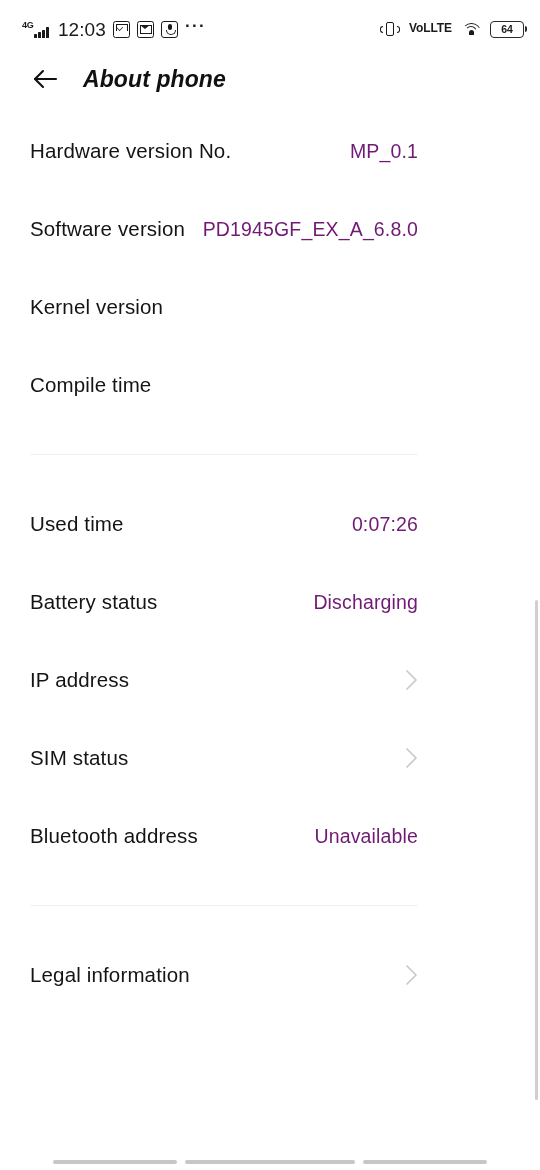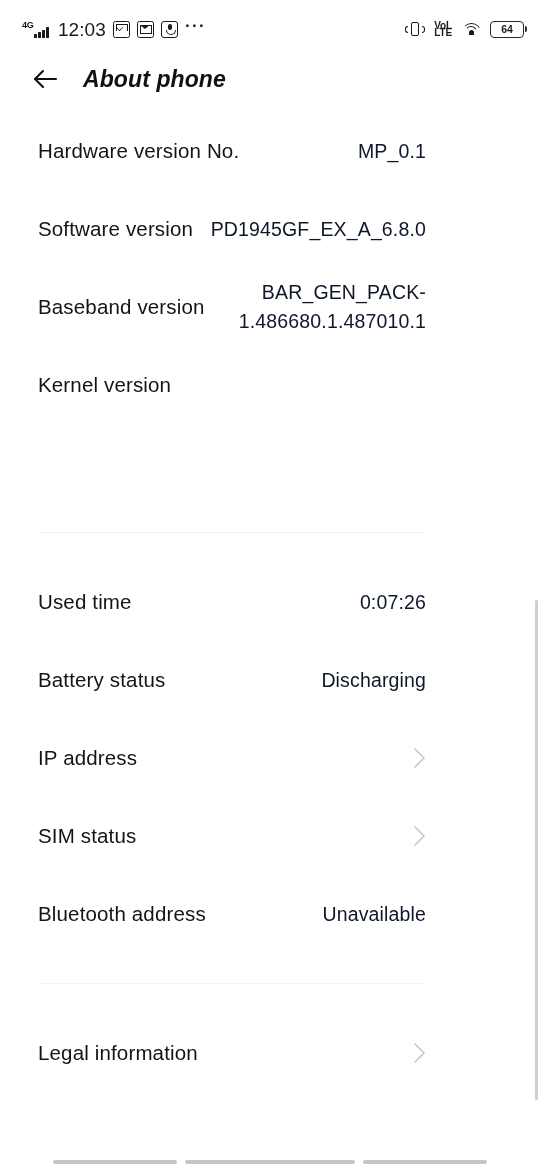--- a/index.html
+++ b/index.html
@@ -162,24 +162,24 @@
     position: absolute;
     top: 4.5px;
     width: 3px; height: 7px;
     border: 1.4px solid #1a1a1a;
   }
   .vibrate .w.l { left: 0px; border-right: none; border-radius: 3px 0 0 3px; }
   .vibrate .w.r { right: 0px; border-left: none; border-radius: 0 3px 3px 0; }
 
   .volte {
     display: flex;
-    flex-direction: column;
+    flex-direction: row;
     align-items: flex-end;
     line-height: 7.5px;
-    font-size: 10px;
+    font-size: 12px;
     font-weight: 700;
     letter-spacing: -0.1px;
   }
 
   .wifi { position: relative; width: 20px; height: 15px; }
   .wifi span {
     position: absolute;
     left: 50%;
     border: 1.7px solid #1a1a1a;
     border-bottom-color: transparent;
@@ -240,21 +240,21 @@
     font-size: 23px;
     font-weight: 700;
     color: #111111;
     letter-spacing: 0.1px;
     margin-left: 21px;
   }
 
   
   .list {
     position: absolute;
-    top: 112px; left: 8px;
+    top: 112px; left: 0;
     width: 448px;
     height: 1058px;
   }
 
   .row {
     position: relative;
     display: flex;
     align-items: center;
     padding: 0 30px;
     min-height: 78px;
@@ -262,21 +262,21 @@
   .row-label {
     font-size: 20.5px;
     color: #141414;
     letter-spacing: 0.15px;
     white-space: nowrap;
     flex: none;
   }
   .row-value {
     margin-left: auto;
     font-size: 19.5px;
-    color: #0f172a;
+    color: #701a75;
     text-align: right;
     letter-spacing: 0.15px;
     padding-left: 14px;
     line-height: 29px;
   }
   .row-value.wrap { white-space: normal; max-width: 290px; }
 
   .chevron {
     margin-left: auto;
     width: 13px; height: 22px;
@@ -385,27 +385,24 @@
     <div>
       <div class="row">
         <span class="row-label">Hardware version No.</span>
         <span class="row-value">MP_0.1</span>
       </div>
       <div class="row">
         <span class="row-label">Software version</span>
         <span class="row-value">PD1945GF_EX_A_6.8.0</span>
       </div>
       <div class="row">
-        <span class="row-label">Baseband version</span>
-        <span class="row-value wrap">BAR_GEN_PACK-1.486680.1.487010.1</span>
-      </div>
-      <div class="row">
         <span class="row-label">Kernel version</span>
       </div>
       <div class="row">
+        <span class="row-label">Compile time</span>
       </div>
     </div>
 
     <div class="gap-top"></div>
     <div class="divider"></div>
     <div class="gap-bot"></div>
 
     <div>
       <div class="row">
         <span class="row-label">Used time</span>

